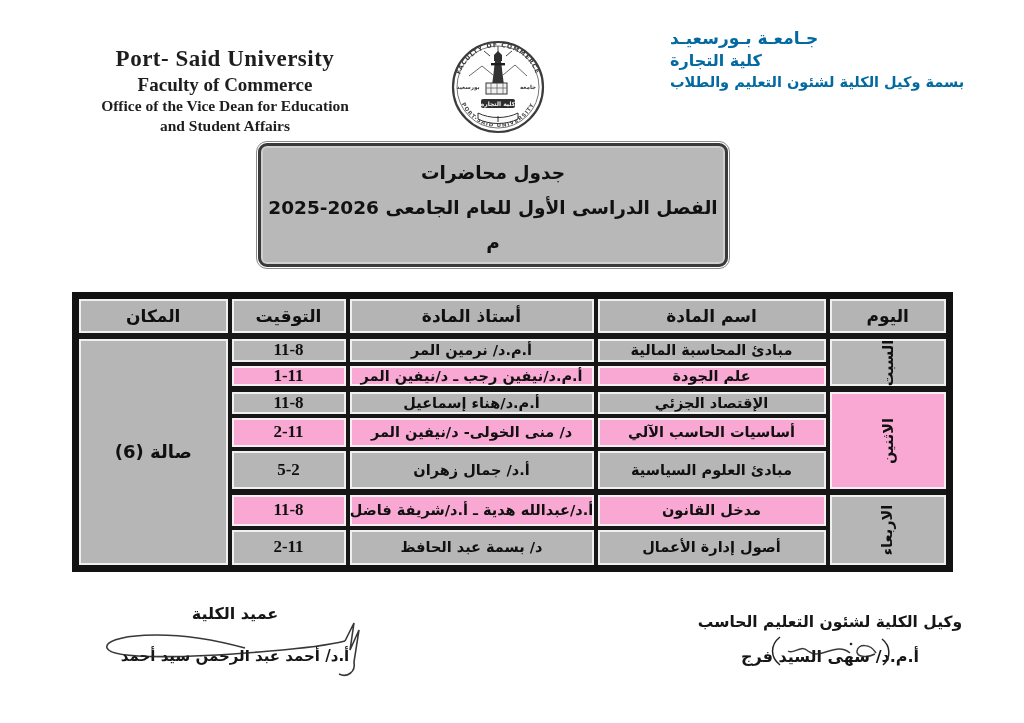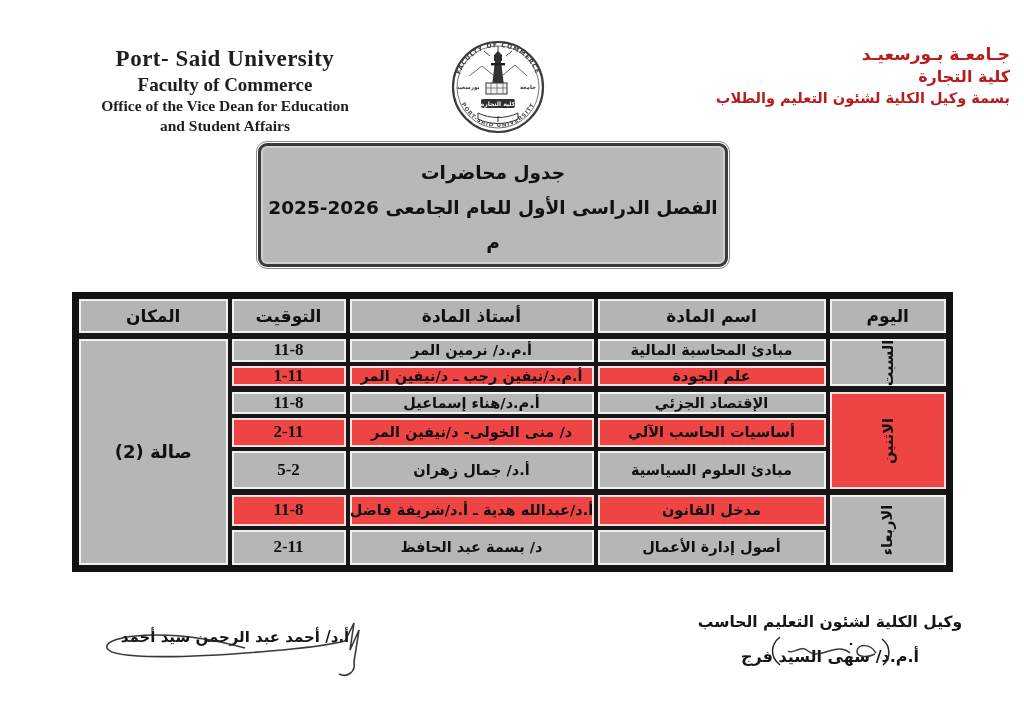--- a/index.html
+++ b/index.html
@@ -7,22 +7,22 @@
   body { font-family:"DejaVu Sans", sans-serif; color:#151515; position:relative; }
   .abs { position:absolute; }
 
   
   .en-header { left:70px; top:46px; width:310px; text-align:center;
                font-family:"Liberation Serif", serif; font-weight:bold; color:#1e1e1e; }
   .en-header .l1 { font-size:23px; letter-spacing:.5px; }
   .en-header .l2 { font-size:19px; margin-top:2px; }
   .en-header .l3, .en-header .l4 { font-size:15.5px; line-height:20px; }
 
-  .ar-header { left:670px; top:44px; width:340px; text-align:right; direction:rtl;
-               font-weight:bold; color:#b91c1c; }
+  .ar-header { left:670px; top:28px; width:340px; text-align:left; direction:rtl;
+               font-weight:bold; color:#0369a1; }
   .ar-header .l1 { font-size:17px; letter-spacing:1px; }
   .ar-header .l2 { font-size:16px; margin-top:3px; }
   .ar-header .l3 { font-size:14.5px; margin-top:4px; }
 
   .seal { left:437px; top:30px; width:122px; height:116px; }
 
   
   .title-box { left:258px; top:143px; width:470px; height:124px;
                background:#b8b8b8; border:3px solid #3a3a3a; border-radius:9px;
                outline:1px solid #8a8a8a; outline-offset:1px;
@@ -33,21 +33,21 @@
 
   
   .sched { left:72px; top:292px; }
   table { border-collapse:collapse; table-layout:fixed; }
   td, th { border:4px solid #161616; text-align:center; vertical-align:middle;
            font-weight:bold; color:#101010; overflow:hidden;
            box-shadow: inset 0 0 0 2px rgba(250,250,250,.85); }
   table { border:7px solid #121212; }
   th { background:#b4b4b4; font-size:17px; height:40px; border-bottom-width:6px; }
   td.shade { background:#b6b6b6; }
-  td.lite  { background:#ef4444; }
+  td.lite  { background:#f9a8d4; }
   td.course { font-size:14.5px; }
   td.prof   { font-size:14.5px; }
   td.time   { font-family:"Liberation Serif", serif; font-size:17px; direction:ltr; }
   td.daycell span { display:inline-block; transform:rotate(-90deg); white-space:nowrap;
                     font-size:14.5px; }
   td.placecell { font-size:18px; }
   tr.grp td { border-top-width:6px; }
   tr.r1 td { height:28px; }  tr.r2 td { height:25px; }
   tr.r3 td { height:27px; }  tr.r4 td { height:33px; }
   tr.r5 td { height:43px; }  tr.r6 td { height:36px; }
@@ -144,21 +144,21 @@
       <th>التوقيت</th>
       <th>المكان</th>
     </tr>
 
     <tr class="grp r1">
       <td class="daycell shade" rowspan="2">
         <span>السبت</span></td>
       <td class="course shade">مبادئ المحاسبة المالية</td>
       <td class="prof shade">أ.م.د/ نرمين المر</td>
       <td class="time shade">11-8</td>
-      <td class="placecell shade" rowspan="7" dir="rtl">صالة (2)</td>
+      <td class="placecell shade" rowspan="7" dir="rtl">صالة (6)</td>
     </tr>
     <tr class="r2">
       <td class="course lite">علم الجودة</td>
       <td class="prof lite">أ.م.د/نيفين رجب ـ د/نيفين المر</td>
       <td class="time lite">1-11</td>
     </tr>
 
     <tr class="grp r3">
       <td class="daycell lite" rowspan="3">
         <span>الاثنين</span></td>
@@ -187,20 +187,21 @@
     <tr class="r7">
       <td class="course shade">أصول إدارة الأعمال</td>
       <td class="prof shade">د/ بسمة عبد الحافظ</td>
       <td class="time shade">2-11</td>
     </tr>
   </tbody>
     </table>
 </div>
 
 <div class="abs sig sig-left">
+  <div class="t">عميد الكلية</div>
   <svg class="scribble scr-left" width="285" height="62" viewBox="0 0 285 62">
     <path d="M150,30 C70,8 8,18 12,30 C16,42 95,40 175,33 C212,30 238,26 250,23" fill="none" stroke="#222" stroke-width="1.6" opacity="0.9"></path>
     <path d="M250,23 L259,5 L255,32 L264,12 L259,44 C261,54 252,60 244,56" fill="none" stroke="#222" stroke-width="1.6" opacity="0.9"></path>
   </svg>
   <div class="n">أ.د/ أحمد عبد الرحمن سيد أحمد</div>
 </div>
 
 <div class="abs sig sig-right">
   <div class="t">وكيل الكلية لشئون التعليم الحاسب</div>
   <svg class="scribble scr-right" width="160" height="40" viewBox="0 0 160 40">

